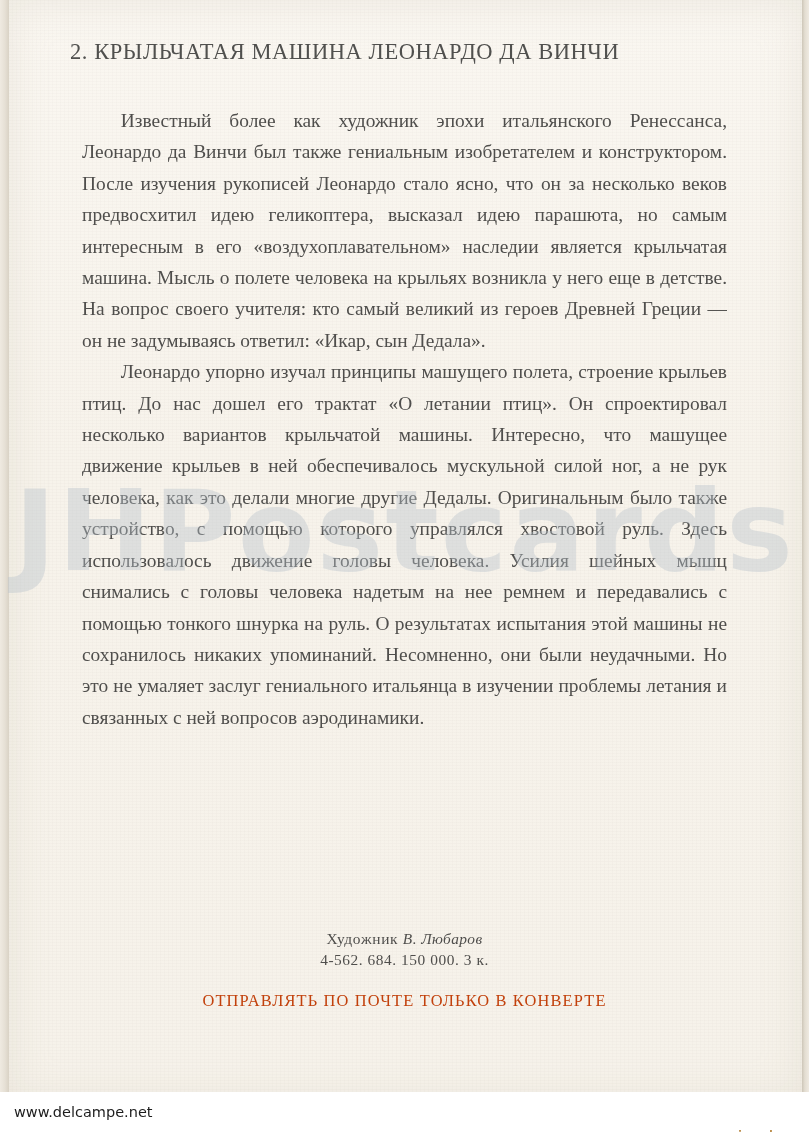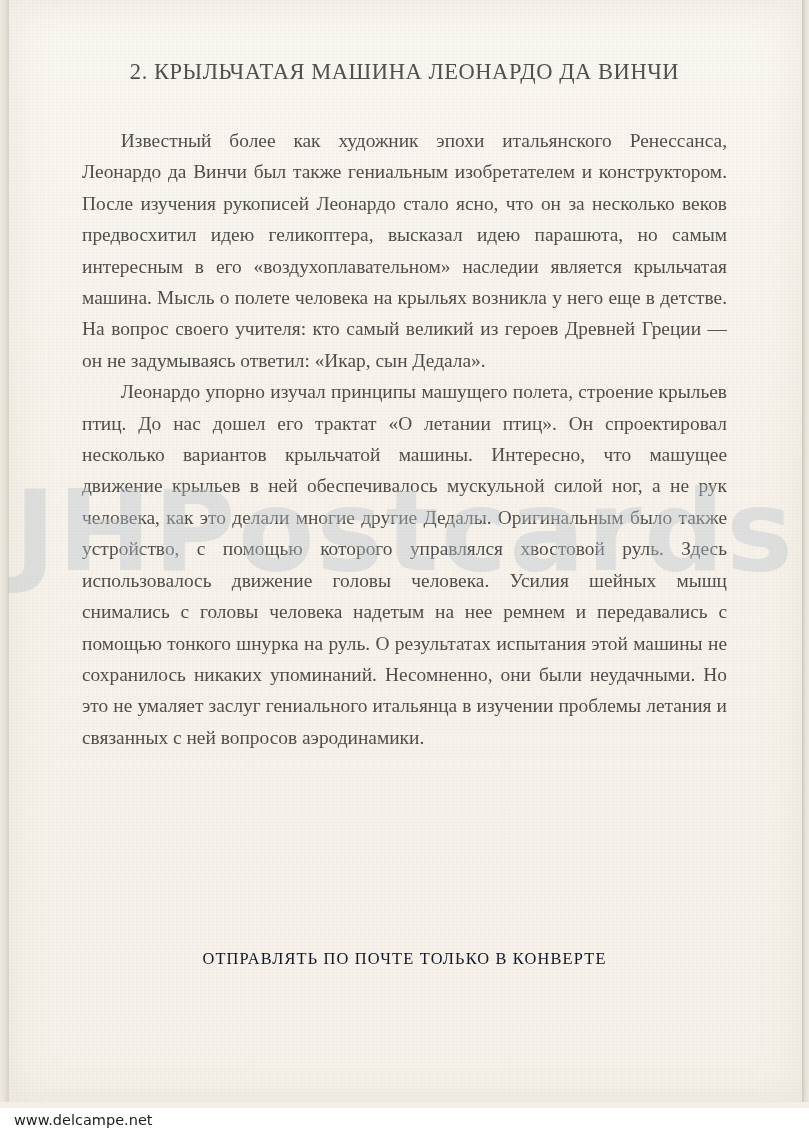--- a/index.html
+++ b/index.html
@@ -53,22 +53,21 @@
 
   
   .content {
     position: absolute;
     left: 0; right: 0; top: 0;
     padding: 0 70px;
   }
 
   .doc-title {
     margin: 0;
-    padding-top: 58px;
-    text-align: center;
+    padding-top: 38px;
     font-size: 22.5px;
     line-height: 1.2;
     font-weight: 400;
     letter-spacing: 0.55px;
     color: #50504e;
     white-space: nowrap;
   }
 
   .body-text {
     margin: 12px;
@@ -122,21 +121,21 @@
   }
   .imprint-code {
     font-size: 15.4px;
     line-height: 21px;
     letter-spacing: .55px;
   }
   .imprint-notice {
     margin-top: 21px;
     font-size: 16.4px;
     letter-spacing: 1.15px;
-    color: #0f172a;
+    color: #c2410c;
   }
 
   
   .wm-big {
     position: absolute;
     left: 0; right: 0;
     top: 475px;
     text-align: center;
     font-family: "DejaVu Sans", "Liberation Sans", sans-serif;
     font-weight: 700;
@@ -146,21 +145,21 @@
     color: #b9c3cc;
     opacity: .40;
     pointer-events: none;
     white-space: nowrap;
     user-select: none;
   }
 
   .footer-bar {
     position: absolute;
     left: 0; right: 0; bottom: 0;
-    height: 24px;
+    height: 40px;
     background: #ffffff;
     display: flex;
     align-items: center;
     justify-content: space-between;
     padding: 0 14px;
     box-sizing: border-box;
     font-family: "DejaVu Sans", "Liberation Sans", sans-serif;
     font-size: 14.5px;
     color: #1d1d1d;
   }
@@ -183,22 +182,27 @@
       <p>Известный более как художник эпохи итальянского Ренессанса, Леонардо да Винчи был также гениальным изобретателем и конструктором. После изучения рукописей Леонардо стало ясно, что он за несколько веков предвосхитил идею геликоптера, высказал идею парашюта, но самым интересным в его «воздухоплавательном» наследии является крыльчатая машина. Мысль о полете человека на крыльях возникла у него еще в детстве. На вопрос своего учителя: кто самый великий из героев Древней Греции — он не задумываясь ответил: «Икар, сын Дедала».</p>
       <p>Леонардо упорно изучал принципы машущего полета, строение крыльев птиц. До нас дошел его трактат «О летании птиц». Он спроектировал несколько вариантов крыльчатой машины. Интересно, что машущее движение крыльев в ней обеспечивалось мускульной силой ног, а не рук человека, как это делали многие другие Дедалы. Оригинальным было также устройство, с помощью которого управлялся хвостовой руль. Здесь использовалось движение головы человека. Усилия шейных мышц снимались с головы человека надетым на нее ремнем и передавались с помощью тонкого шнурка на руль. О результатах испытания этой машины не сохранилось никаких упоминаний. Несомненно, они были неудачными. Но это не умаляет заслуг гениального итальянца в изучении проблемы летания и связанных с ней вопросов аэродинамики.</p>
     </div>
 
   </div>
 
   <div class="wm-big">JHPostcards</div>
 
   <div class="imprint">
 
-
-
+    <div class="imprint-artist">
+      <span>Художник</span>
+      <span class="artist-name">В. Любаров</span>
+    </div>
+
+
+    <div class="imprint-code">4-562. 684. 150 000. 3 к.</div>
 
     <div class="imprint-notice">ОТПРАВЛЯТЬ ПО ПОЧТЕ ТОЛЬКО В КОНВЕРТЕ</div>
 
   </div>
 
   <div class="footer-bar">
     <span class="fb-left">www.delcampe.net</span>
     <span class="fb-right">jaanhus</span>
   </div>
 

